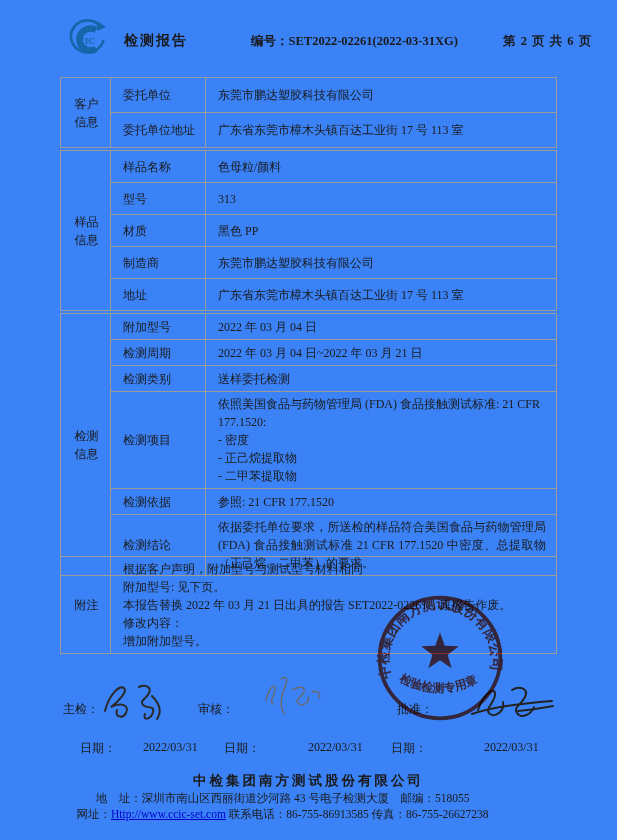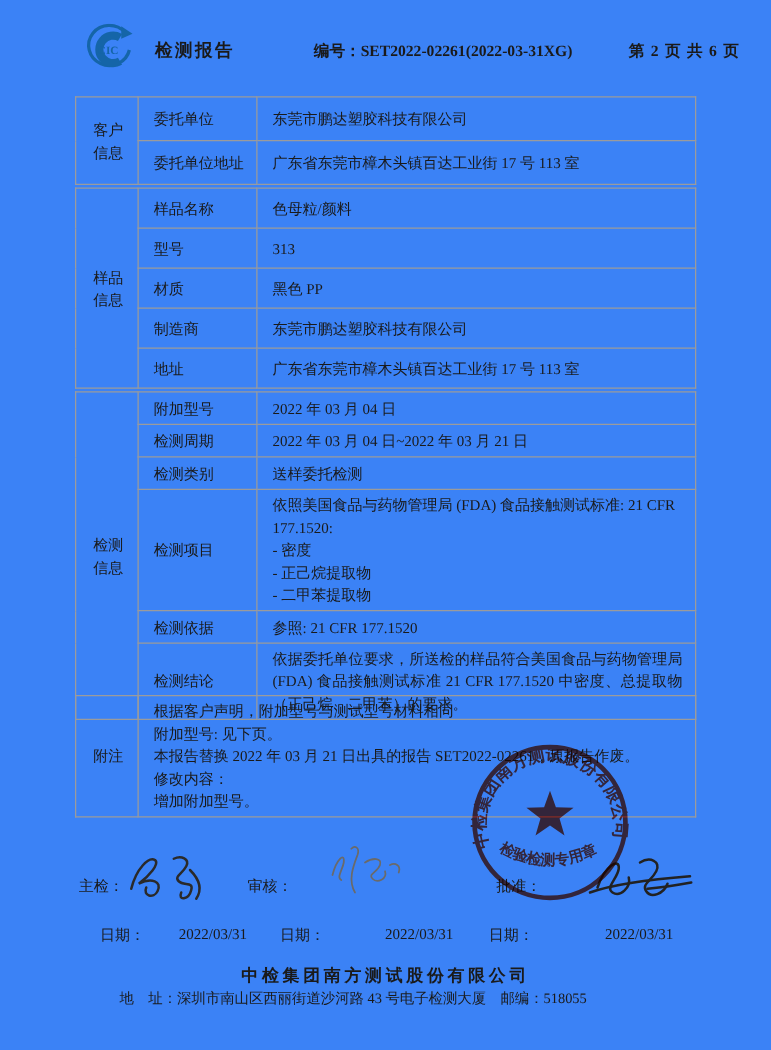--- a/index.html
+++ b/index.html
@@ -212,14 +212,19 @@
     <text font-size="12.5" font-weight="bold" fill="#d9382c" font-family="Liberation Serif, serif">
       <textPath href="#arcBottom" startOffset="2">检验检测专用章</textPath>
     </text>
     <text font-size="5.5" fill="#d9382c" font-family="Liberation Serif, serif">
       <textPath href="#arcSerial" startOffset="2">0 3 6 2 0 3 2 0 7</textPath>
     </text>
   </svg>
 
   <div class="abs b f-company">中检集团南方测试股份有限公司</div>
   <div class="abs f-line f-addr">地　址：深圳市南山区西丽街道沙河路 43 号电子检测大厦　邮编：518055</div>
+  <div class="abs f-line f-web">
+    <span>网址：</span><a class="weblink" href="#">Http://www.ccic-set.com</a>
+    <span>联系电话：86-755-86913585</span>
+    <span>传真：86-755-26627238</span>
+  </div>
 
 </div>
 
 </body></html>

